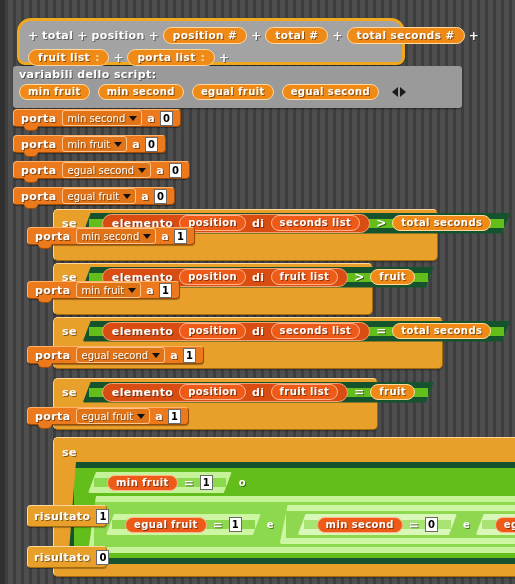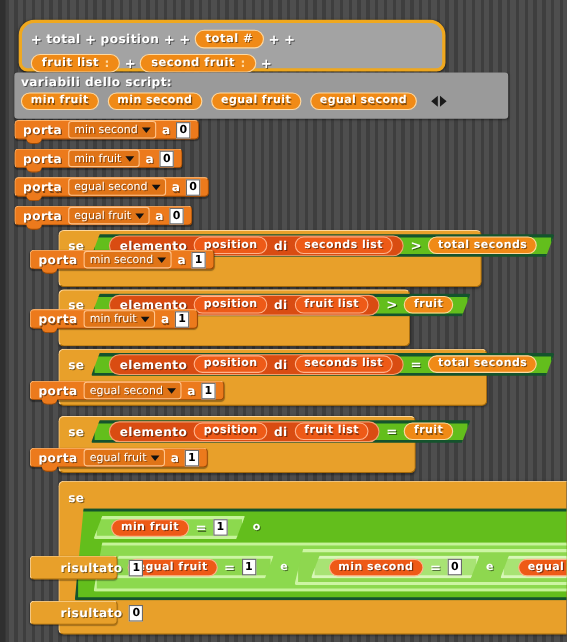--- a/index.html
+++ b/index.html
@@ -124,21 +124,21 @@
     background:transparent;
     margin-left:8px;
   }
   .celse{ padding:2px 0 2px 8px; height:16px; display:flex; align-items:center;}
 
   
   .pred{
     position:relative; display:inline-flex; align-items:center; gap:6px;
     height:21px; padding:0 13px;
     background:#63be1c;
-    border:3px solid #14532d;
+    border:6px solid #14532d;
     border-radius:2px;
     clip-path: polygon(8px 0%, 100% 0%, calc(100% - 8px) 100%, 0% 100%);
   }
   .pred.lightbg{ background:#8cd94e; border-color:#c6f39a; }
 
   
   .repo{
     display:inline-flex; align-items:center; gap:6px;
     background:#d94c12;
     border:1px solid #f5a070;
@@ -155,53 +155,59 @@
   .opsym{ color:#fff; font-weight:bold; font-size:12px; text-shadow:1px 1px 0 rgba(0,0,0,.5); }
   .joinword{ color:#ffffff; font-weight:bold; font-size:10px; text-shadow:1px 1px 0 rgba(0,0,0,.45);}
 
   
   .repblk{
     position:absolute;
     background:#e8a02a;
     border-top:1px solid #ffd79a; border-left:1px solid #ffd79a;
     border-bottom:1px solid #a56a0a; border-right:1px solid #a56a0a;
     border-radius:4px;
-    height:22px; display:flex; align-items:center; gap:6px; padding:0 27px;
+    height:22px; display:flex; align-items:center; gap:6px; padding:0 6px;
     box-shadow:0 1px 1px rgba(0,0,0,.3);
   }
 </style>
 </head>
 <body>
 
 <div class="gutter"></div>
 
 <div class="script">
 
   <div class="hat">
     <div class="row">
       <span class="plus">+</span>
       <span class="btxt">total</span>
       <span class="plus">+</span>
       <span class="btxt">position</span>
       <span class="plus">+</span>
+      <span class="pill">
+        <span class="btxt">position #</span>
+      </span>
       <span class="plus">+</span>
       <span class="pill">
         <span class="btxt">total #</span>
       </span>
       <span class="plus">+</span>
+      <span class="pill">
+        <span class="btxt">total seconds #</span>
+      </span>
       <span class="plus">+</span>
     </div>
     <div class="row" style="margin-top:3px;">
       <span class="pill">
         <span class="btxt">fruit list</span>
         <span class="colon">:</span>
       </span>
       <span class="plus">+</span>
       <span class="pill">
-        <span class="btxt">second fruit</span>
+        <span class="btxt">porta list</span>
         <span class="colon">:</span>
       </span>
       <span class="plus">+</span>
     </div>
   </div>
 
   <div class="scriptvars">
     <div class="btxt lbl">variabili dello script:</div>
     <div class="vrow">
       <span class="varpill">

